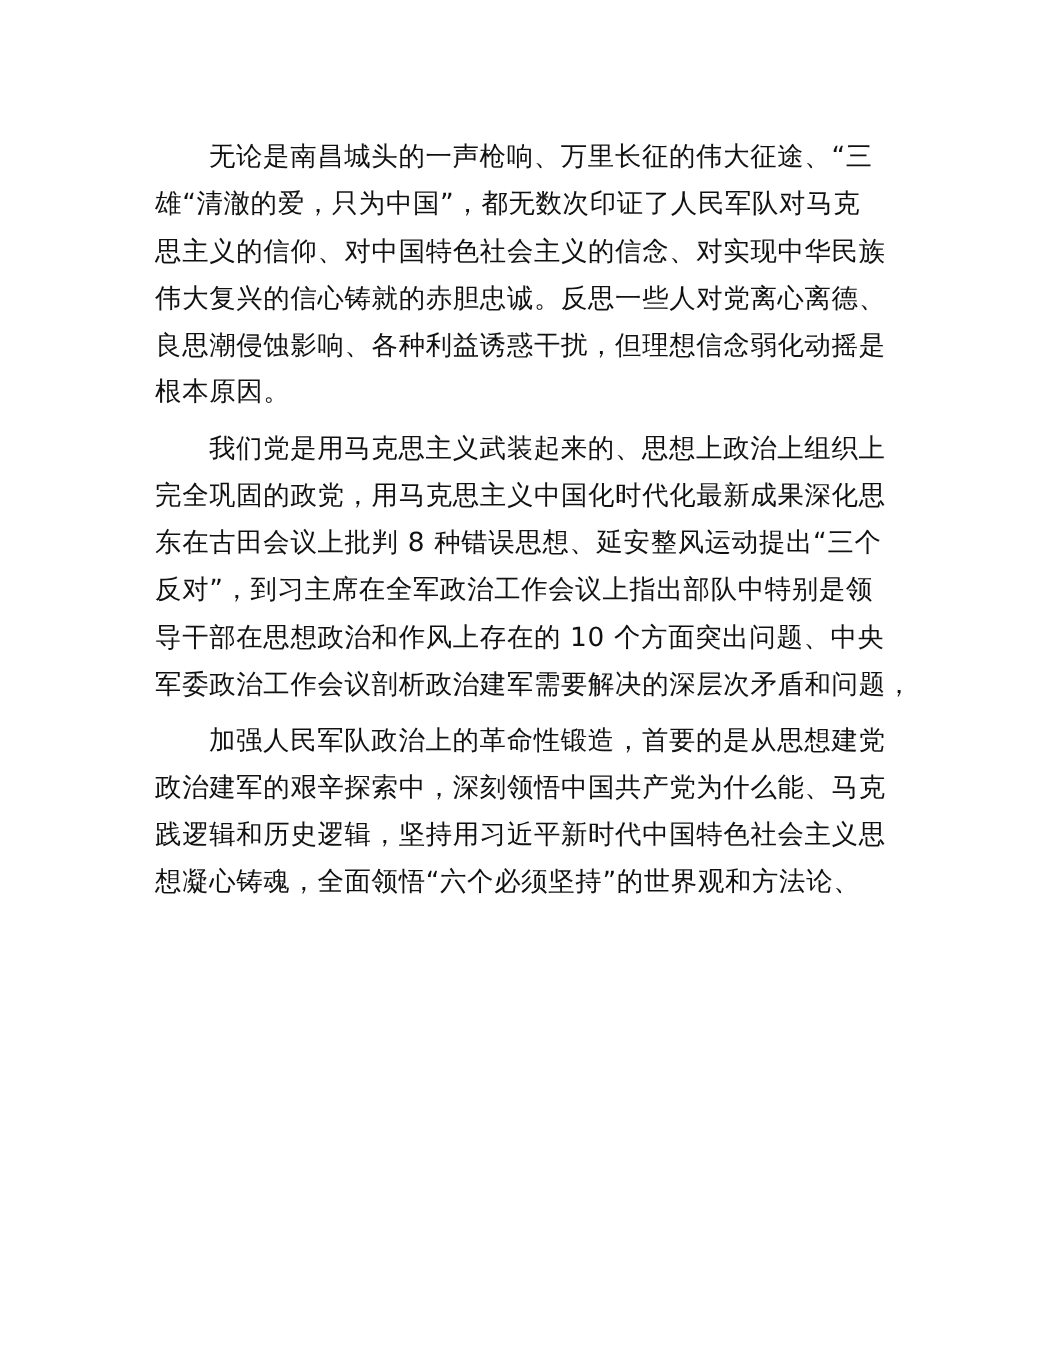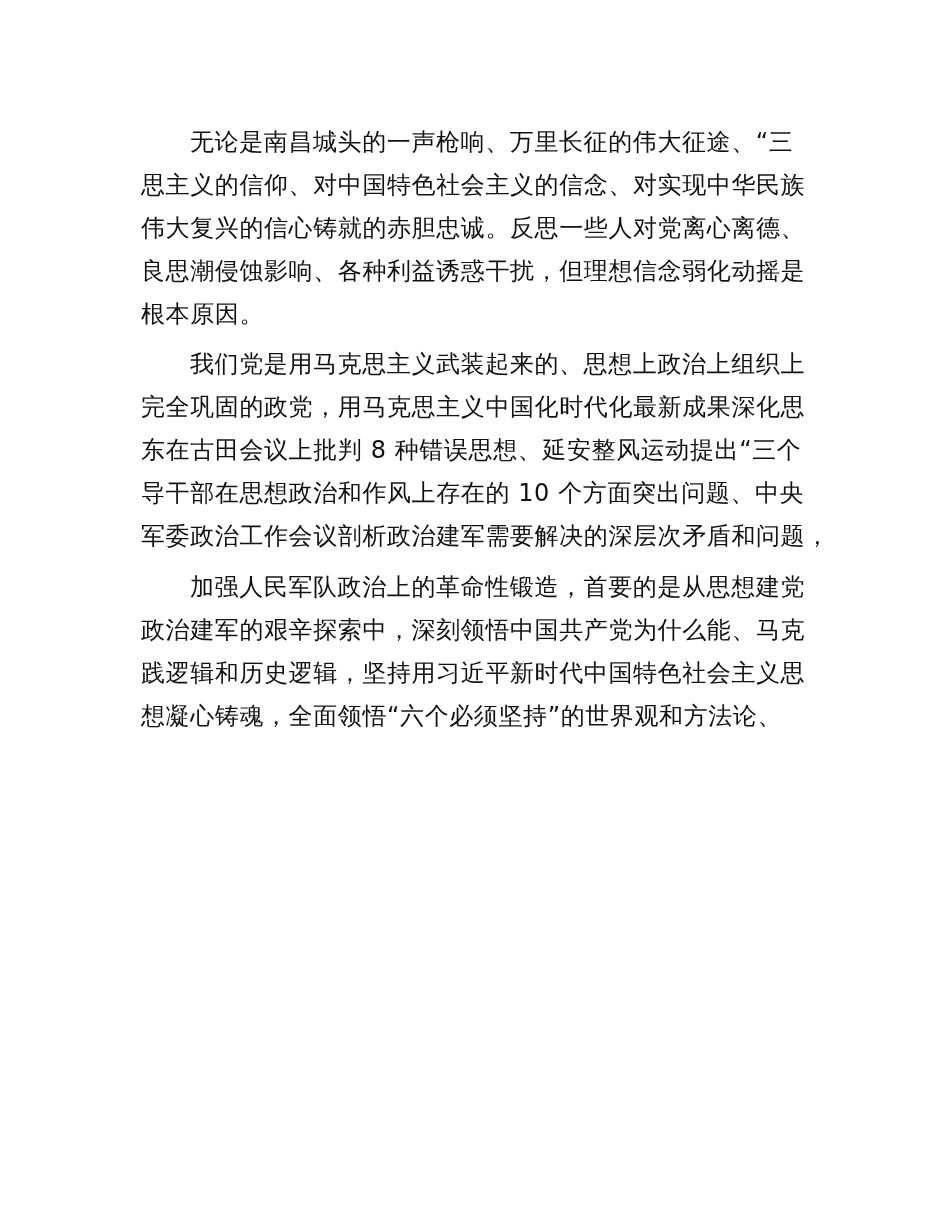--- a/index.html
+++ b/index.html
@@ -45,30 +45,32 @@
     }
   </style>
 </head>
 <body>
 
 <div class="page">
   <div class="content">
 
     <div class="paragraph">
       <span class="line indent">无论是南昌城头的一声枪响、万里长征的伟大征途、“三</span>
+      <span class="line">雄“清澈的爱，只为中国”，都无数次印证了人民军队对马克</span>
       <span class="line">思主义的信仰、对中国特色社会主义的信念、对实现中华民族</span>
       <span class="line">伟大复兴的信心铸就的赤胆忠诚。反思一些人对党离心离德、</span>
       <span class="line">良思潮侵蚀影响、各种利益诱惑干扰，但理想信念弱化动摇是</span>
       <span class="line">根本原因。</span>
     </div>
 
     <div class="paragraph">
       <span class="line indent">我们党是用马克思主义武装起来的、思想上政治上组织上</span>
       <span class="line">完全巩固的政党，用马克思主义中国化时代化最新成果深化思</span>
       <span class="line">东在古田会议上批判 8 种错误思想、延安整风运动提出“三个</span>
+      <span class="line">反对”，到习主席在全军政治工作会议上指出部队中特别是领</span>
       <span class="line">导干部在思想政治和作风上存在的 10 个方面突出问题、中央</span>
       <span class="line">军委政治工作会议剖析政治建军需要解决的深层次矛盾和问题，</span>
     </div>
 
     <div class="paragraph">
       <span class="line indent">加强人民军队政治上的革命性锻造，首要的是从思想建党</span>
       <span class="line">政治建军的艰辛探索中，深刻领悟中国共产党为什么能、马克</span>
       <span class="line">践逻辑和历史逻辑，坚持用习近平新时代中国特色社会主义思</span>
       <span class="line">想凝心铸魂，全面领悟“六个必须坚持”的世界观和方法论、</span>
     </div>

